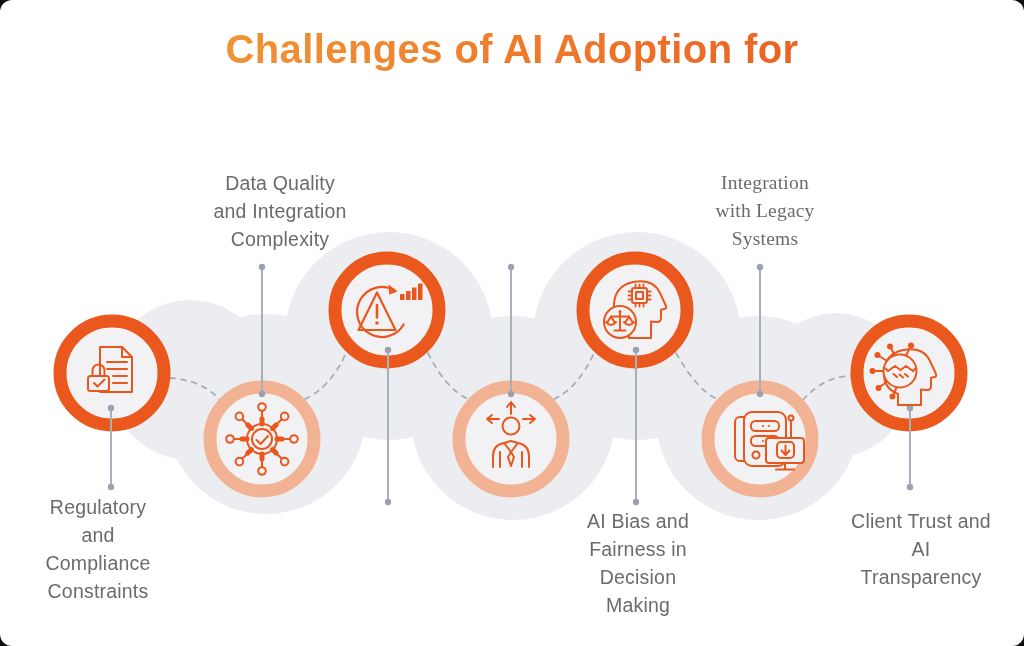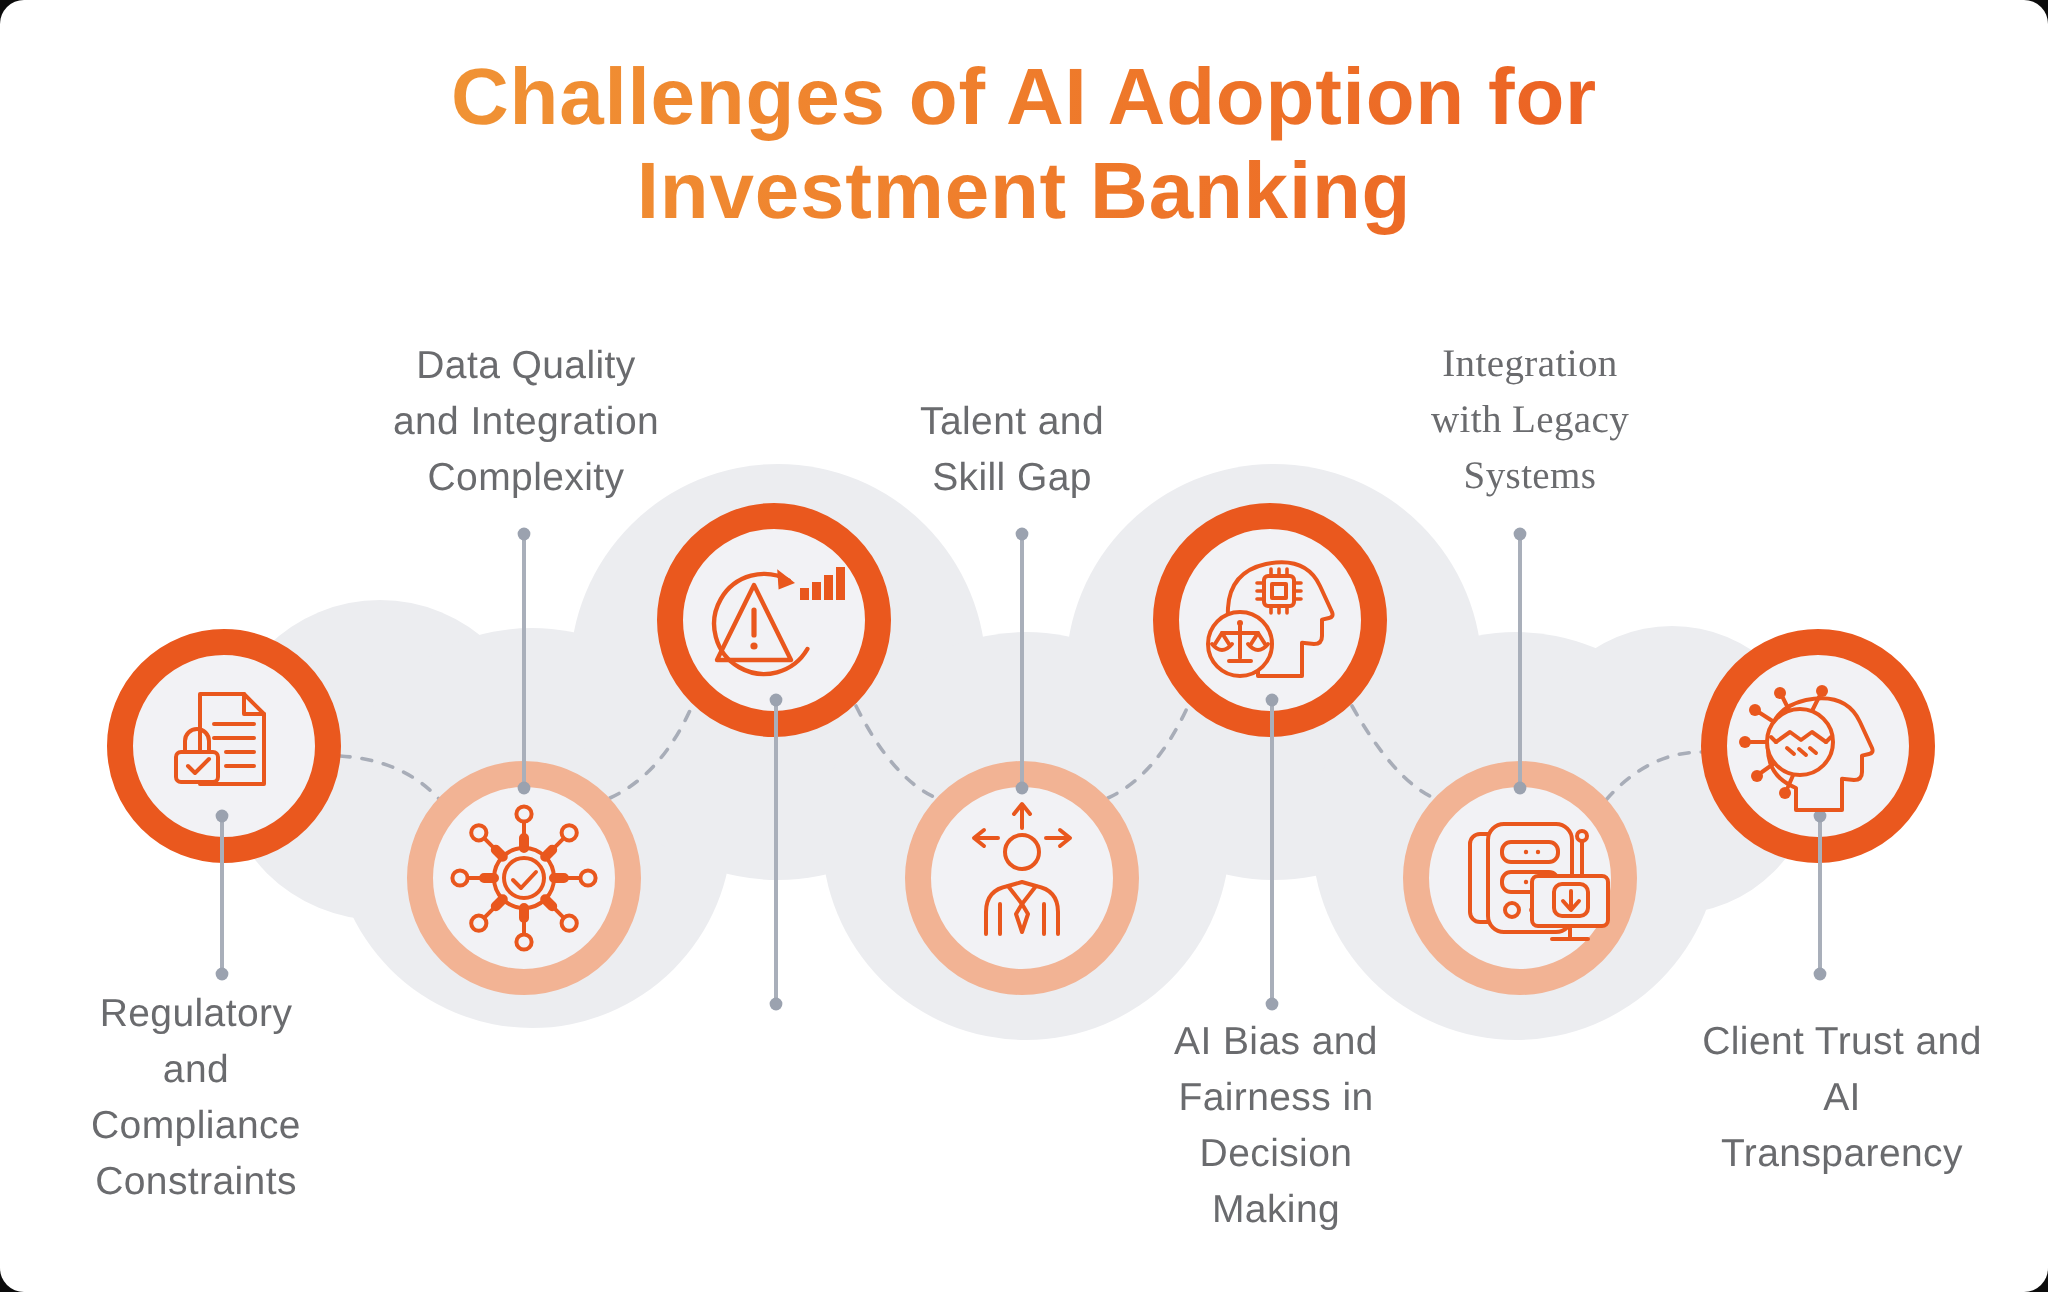--- a/index.html
+++ b/index.html
@@ -17,21 +17,21 @@
     -webkit-background-clip:text;background-clip:text;
     -webkit-text-fill-color:transparent;color:transparent;
   }
   .node-label{
     position:absolute;transform:translateX(-50%);
     text-align:center;white-space:pre-line;
     color:#6A6B6E;font-size:19.5px;line-height:28px;font-weight:500;
     letter-spacing:0.2px;width:240px;
   }
   .lbl-1{left:98px;top:493px;}
-  .lbl-2{left:263px;top:169px;}
+  .lbl-2{left:280px;top:169px;}
   .lbl-3{left:384px;top:507px;}
   .lbl-4{left:506px;top:197px;}
   .lbl-5{left:638px;top:507px;}
   .lbl-6{left:765px;top:169px;font-family:Liberation Serif, serif;}
   .lbl-7{left:921px;top:507px;}
 </style>
 </head>
 <body>
 
 <div class="page">
@@ -194,31 +194,29 @@
         <circle cx="911" cy="345.5" r="3"></circle>
           <circle cx="892.5" cy="396.5" r="3"></circle>
       </g>
       <circle cx="900" cy="371" r="16.5" fill="#F2F2F5"></circle>
       <path d="M 888 371 L 895 366 L 900.5 370 L 906 366 L 913 371"></path>
       <path d="M 888 371 L 885.5 368.5 M 913 371 L 915.5 368.5"></path>
       <path d="M 893.5 374 l 3.5 3 M 899.5 374.5 l 3.5 3 M 905 374 l 3 2.5"></path>
     </g>
   </svg>
 
-  <h1 class="title"><span>Challenges of AI Adoption for</span><br><span>Investment Banking</span></h1>
+  <h1 class="title"><span>Challenges of AI Adoption for</span><br></h1>
 
   <div class="node-label lbl-1">Regulatory
 and
 Compliance
 Constraints</div>
   <div class="node-label lbl-2">Data Quality
 and Integration
 Complexity</div>
-  <div class="node-label lbl-4">Talent and
-Skill Gap</div>
   <div class="node-label lbl-5">AI Bias and
 Fairness in
 Decision
 Making</div>
   <div class="node-label lbl-6">Integration
 with Legacy
 Systems</div>
   <div class="node-label lbl-7">Client Trust and
 AI
 Transparency</div>

